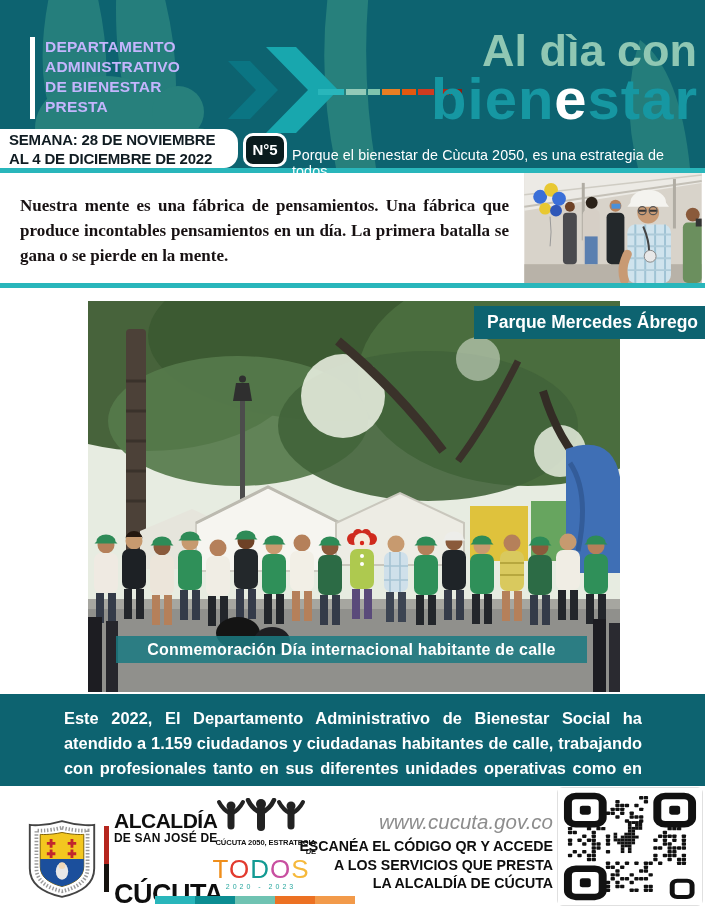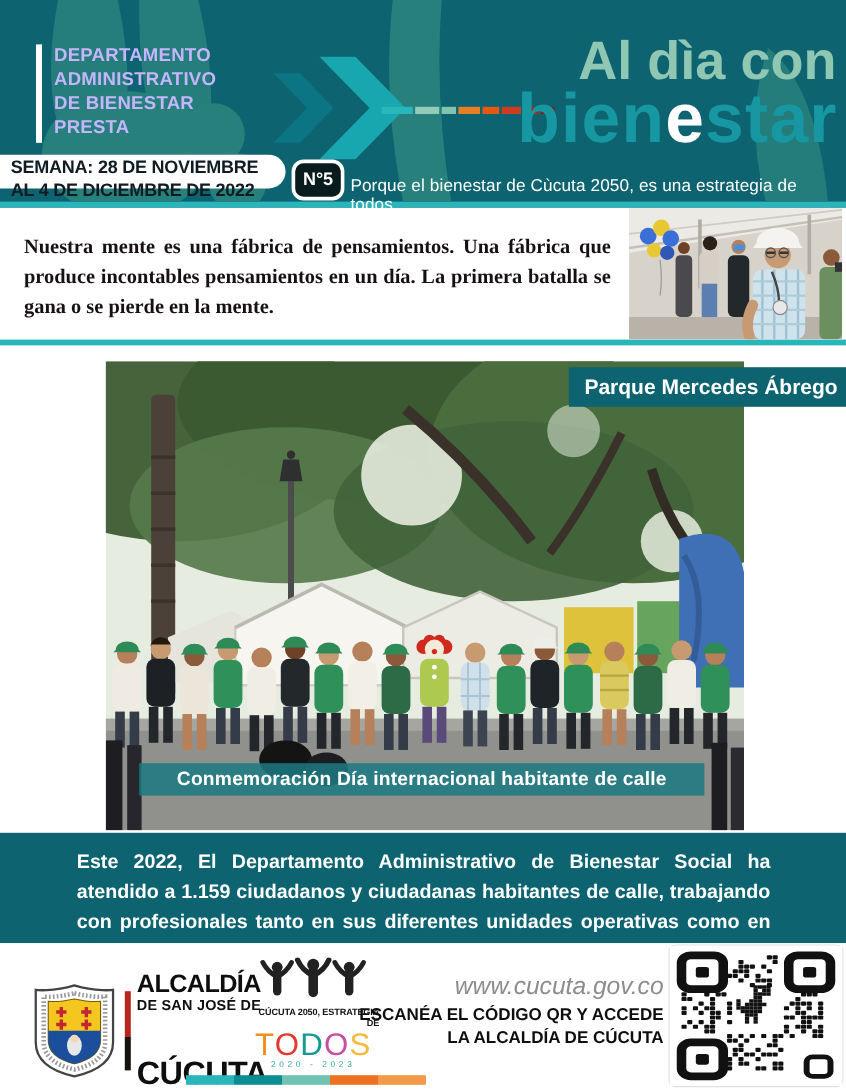--- a/index.html
+++ b/index.html
@@ -13,21 +13,21 @@
   .org-bar{width:5px;height:82px;background:#fff;margin-right:10px;}
   .org-lines div{color:#c4b5fd;font-weight:bold;font-size:15.5px;line-height:20px;letter-spacing:.2px;}
   .chevrons{position:absolute;left:228px;top:47px;}
   .dashes{position:absolute;left:318px;top:89px;display:flex;gap:2px;height:6px;}
   .dashes span{display:block;height:6px;}
   .title1{position:absolute;right:8px;top:28px;font-size:45px;font-weight:bold;
           color:var(--sage);letter-spacing:0;line-height:1;}
   .title2{position:absolute;right:7px;top:70px;font-size:58px;font-weight:bold;
           color:var(--teal-mid);letter-spacing:1px;line-height:1;}
   .title2 .mid-e{color:#ffffff;}
-  .week-badge{position:absolute;left:0;top:129px;width:238px;height:28px;background:#fff;
+  .week-badge{position:absolute;left:0;top:129px;width:238px;height:39px;background:#fff;
               border-radius:0 14px 14px 0;box-sizing:border-box;padding:1px 5px 0 9px;z-index:6;}
   .week-badge div{font-size:15px;font-weight:bold;color:#101c22;line-height:19px;letter-spacing:-0.2px;}
   .issue-badge{position:absolute;left:243px;top:133px;width:38px;height:28px;background:#0a1b1d;
                border:3px solid #fff;border-radius:10px;color:#fff;font-weight:bold;font-size:15px;
                text-align:center;line-height:28px;z-index:6;}
   .tagline{position:absolute;left:292px;right:2px;top:147px;text-align:left;color:#fff;
            font-size:14.3px;letter-spacing:.1px;}
   
   .quote-sec{position:absolute;left:0;top:173px;width:705px;height:110px;background:#fff;
              border-bottom:5px solid var(--teal-bright);}
@@ -396,20 +396,21 @@
       </svg>
       <div class="todos-top">CÚCUTA 2050, ESTRATEGIA DE</div>
       <div class="todos-word"><span style="color: rgb(239, 142, 27);">T</span><span style="color: rgb(226, 58, 46);">O</span><span style="color: rgb(18, 154, 147);">D</span><span style="color: rgb(200, 79, 160);">O</span><span style="color: rgb(246, 185, 59);">S</span></div>
       <div class="todos-years">2020 - 2023</div>
     </div>
 
     <div class="site-block">
       <div class="website">www.cucuta.gov.co</div>
       <div class="qr-lines">
         <div>ESCANÉA EL CÓDIGO QR Y ACCEDE</div>
+        <div>A LOS SERVICIOS QUE PRESTA</div>
         <div>LA ALCALDÍA DE CÚCUTA</div>
       </div>
     </div>
 
     <div class="qr-box">
       <svg viewBox="0 0 29 29" preserveAspectRatio="none">
         <rect width="29" height="29" fill="#fff"></rect>
         <g id="qr-mods" fill="#111">
             <rect x="16.325" y="2" width="0.86" height="0.86" rx="0.18"></rect>
             <rect x="17.28" y="2" width="0.86" height="0.86" rx="0.18"></rect>

